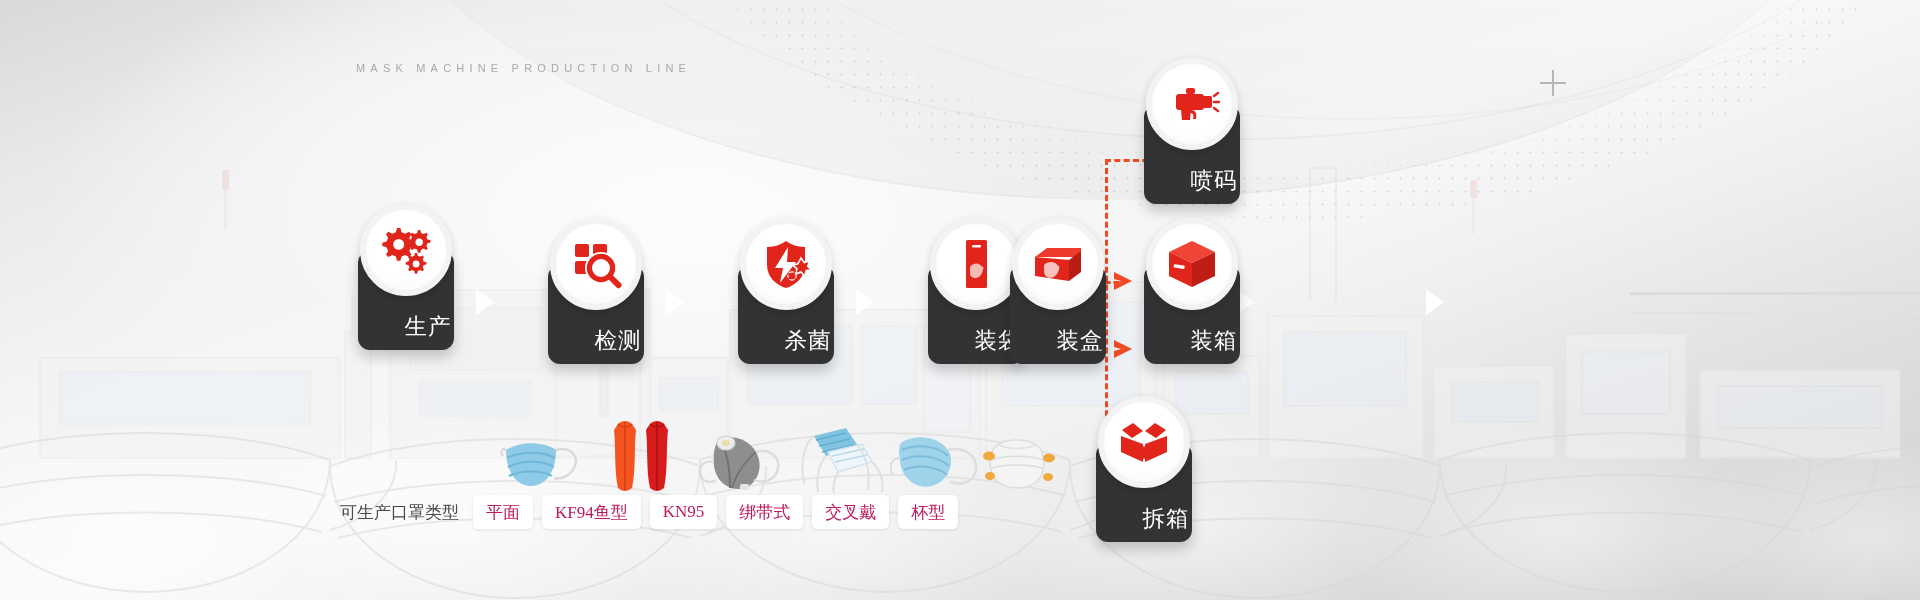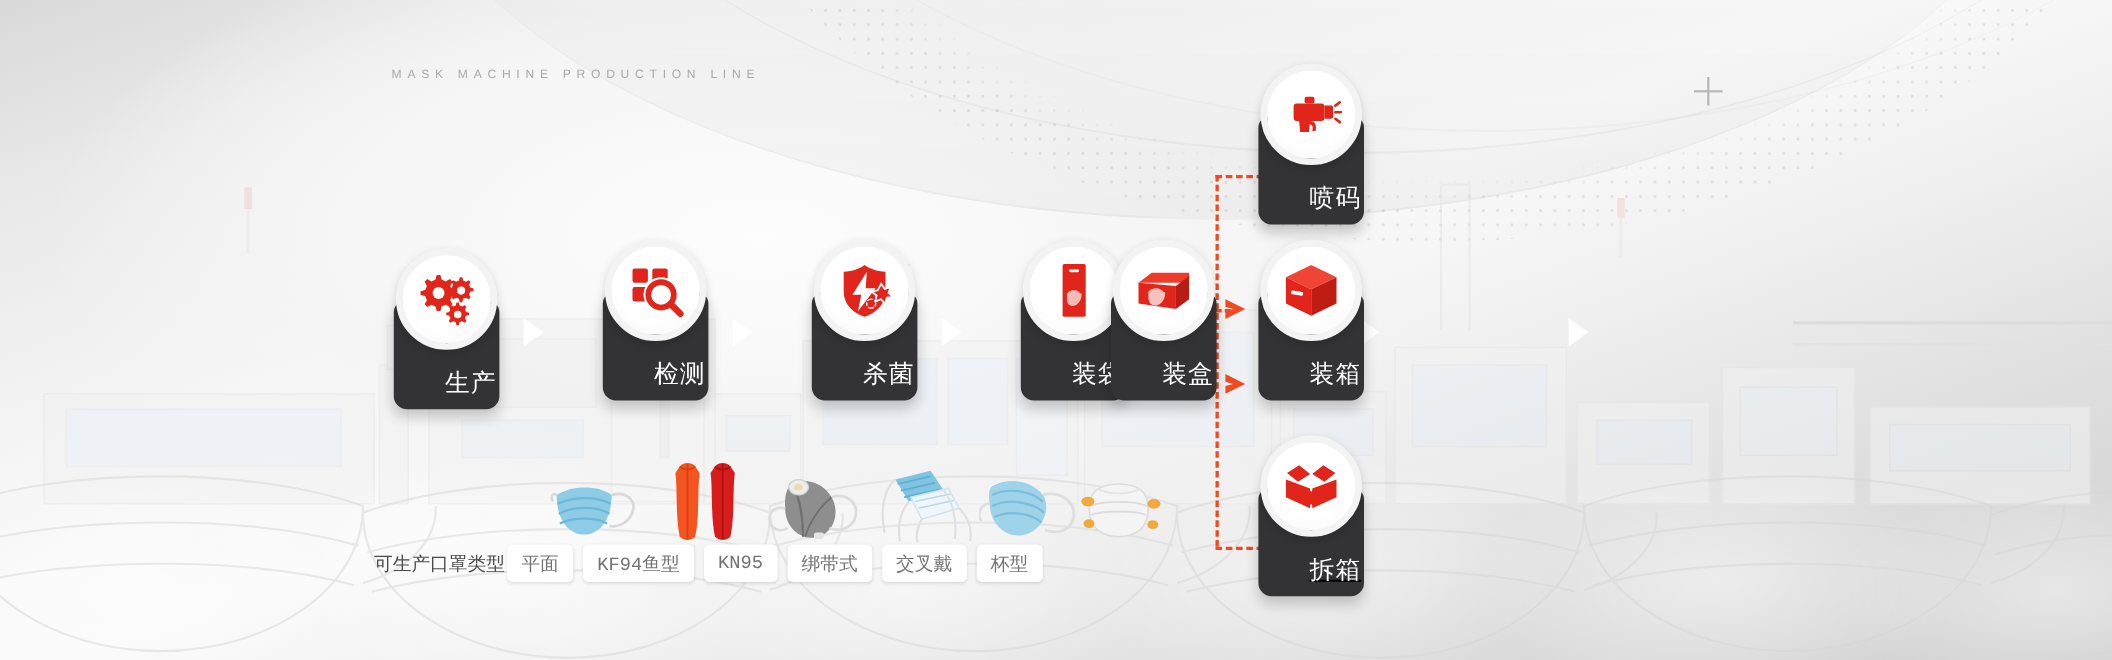--- a/index.html
+++ b/index.html
@@ -125,30 +125,30 @@
   }
   .dash-h {
     position: absolute; height: 0; border-top: 3px dashed #f04a23;
   }
   .red-arrow { position: absolute; width: 26px; height: 26px; }
   .red-arrow svg { display: block; }
 
   
   .mask-types { position: absolute; left: 340px; top: 495px; display: flex; align-items: center; }
   .mask-types-label {
-    font-size: 17px; color: #4a4a4a; white-space: nowrap; margin-right: 2px;
+    font-size: 17px; color: #4a4a4a; white-space: nowrap; margin-right: 14px;
     font-family: "DejaVu Sans", "Liberation Sans", sans-serif;
   }
   .tag {
     height: 34px; padding: 0 13px; margin-right: 9px;
     background: #ffffff; border-radius: 5px;
     display: flex; align-items: center; justify-content: center;
-    font-size: 17px; color: #737373; white-space: nowrap;
+    font-size: 17px; color: #be185d; white-space: nowrap;
     box-shadow: 0 1px 3px rgba(0,0,0,0.10);
-    font-family: Liberation Mono, monospace;
+    font-family: Liberation Serif, serif;
   }
   .mask-photos { position: absolute; left: 500px; top: 412px; width: 520px; height: 82px; }
   .mask-photo { position: absolute; bottom: 0; }
   .mask-photo svg { display: block; }
 </style>
 </head>
 <body>
 
 <div id="banner">
 
@@ -316,38 +316,38 @@
             <path d="M50 20 L54 17"></path>
             <path d="M50 26 L55 26"></path>
             <path d="M50 32 L54 35"></path>
           </g>
         </svg>
       </div>
       <span class="node-label">喷码</span>
     </div>
   </div>
 
-  <div class="node" style="left:1144px; top:444px;text-decoration:underline;">
+  <div class="node" style="left:1096px; top:444px;">
     <div class="node-body">
       <div class="node-disc">
         <svg width="56" height="56" viewBox="0 0 56 56">
           <g fill="#e1251b">
             <path d="M6 16 L17 9 L27 17 L16 24 Z"></path>
             <path d="M29 17 L39 9 L50 16 L40 24 Z"></path>
             <path d="M5 22 L27 30 L27 48 L5 38 Z"></path>
             <path d="M51 22 L29 30 L29 48 L51 38 Z"></path>
             <path d="M26 31 L28 33 L30 31 L30 47 L28 44 L26 47 Z"></path>
           </g>
         </svg>
       </div>
       <span class="node-label">拆箱</span>
     </div>
   </div>
 
-  <div class="node" style="left:358px; top:274px;">
+  <div class="node" style="left:358px; top:252px;">
     <div class="node-body">
       <div class="node-disc">
         <svg width="58" height="58" viewBox="0 0 58 58">
           <g fill="#e1251b">
             <path d="M20 7 l3.4 0 1.1 4.2 3.7 1.6 3.8-2.1 2.4 2.4 -2.1 3.8 1.6 3.7 4.2 1.1 0 3.4 -4.2 1.1 -1.6 3.7 2.1 3.8 -2.4 2.4 -3.8-2.1 -3.7 1.6 -1.1 4.2 -3.4 0 -1.1-4.2 -3.7-1.6 -3.8 2.1 -2.4-2.4 2.1-3.8 -1.6-3.7 -4.2-1.1 0-3.4 4.2-1.1 1.6-3.7 -2.1-3.8 2.4-2.4 3.8 2.1 3.7-1.6 z"></path>
             <circle cx="21.7" cy="23.4" r="5.4" fill="#ffffff"></circle>
             <path d="M41 9 l2.3 0 0.8 3 2.5 1.1 2.6-1.4 1.6 1.6 -1.4 2.6 1.1 2.5 3 0.8 0 2.3 -3 0.8 -1.1 2.5 1.4 2.6 -1.6 1.6 -2.6-1.4 -2.5 1.1 -0.8 3 -2.3 0 -0.8-3 -2.5-1.1 -2.6 1.4 -1.6-1.6 1.4-2.6 -1.1-2.5 -3-0.8 0-2.3 3-0.8 1.1-2.5 -1.4-2.6 1.6-1.6 2.6 1.4 2.5-1.1 z"></path>
             <circle cx="42.2" cy="21.2" r="3.7" fill="#ffffff"></circle>
             <path d="M38 32 l2.1 0 0.7 2.7 2.3 1 2.4-1.3 1.5 1.5 -1.3 2.4 1 2.3 2.7 0.7 0 2.1 -2.7 0.7 -1 2.3 1.3 2.4 -1.5 1.5 -2.4-1.3 -2.3 1 -0.7 2.7 -2.1 0 -0.7-2.7 -2.3-1 -2.4 1.3 -1.5-1.5 1.3-2.4 -1-2.3 -2.7-0.7 0-2.1 2.7-0.7 1-2.3 -1.3-2.4 1.5-1.5 2.4 1.3 2.3-1 z"></path>
             <circle cx="39.1" cy="42.9" r="3.4" fill="#ffffff"></circle>

